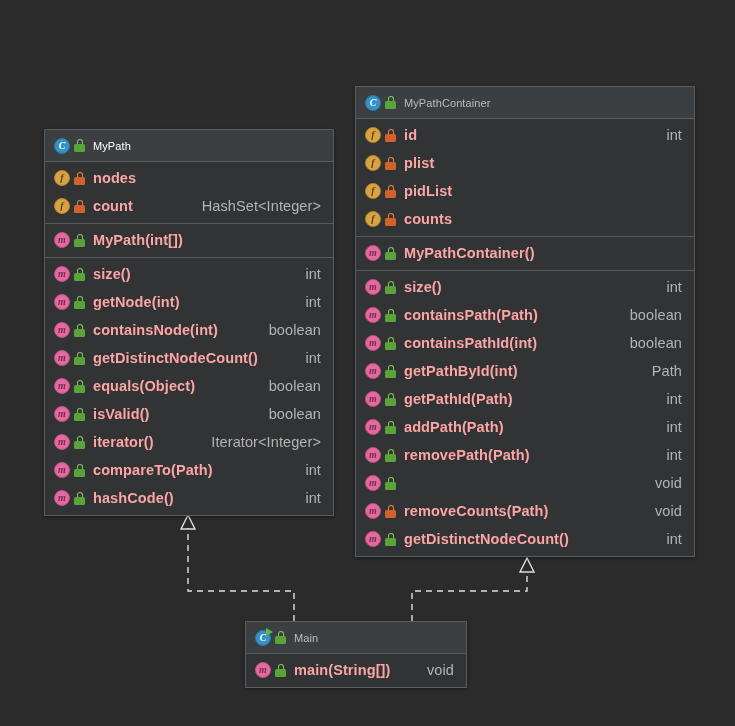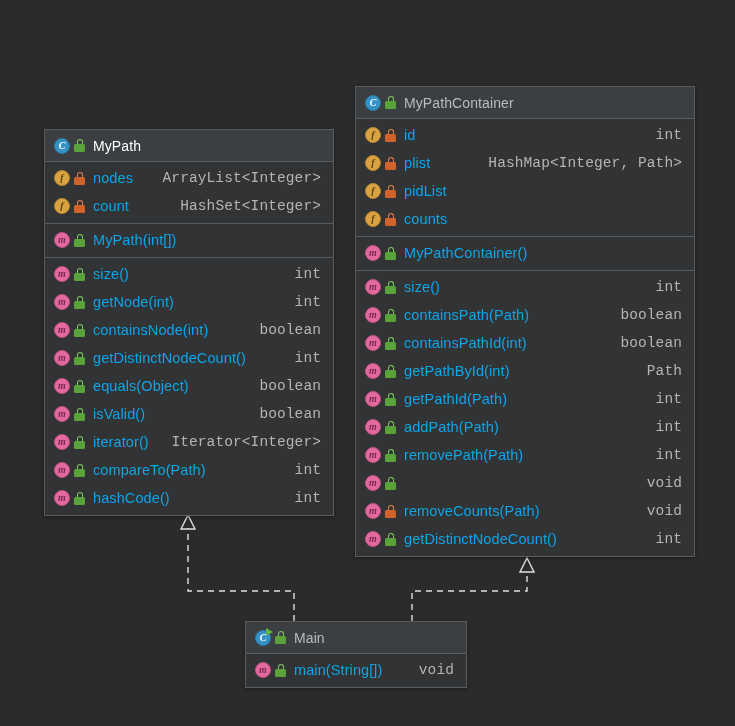--- a/index.html
+++ b/index.html
@@ -42,21 +42,21 @@
   .uml-header {
     display: flex;
     align-items: center;
     height: 32px;
     background: #3c3f41;
     border-bottom: 1px solid #5a5d5f;
     padding: 0 8px 0 9px;
     box-sizing: border-box;
   }
   .uml-title {
-    font-size: 14px;
+    font-size: 11px;
     color: #bbbbbb;
     margin-left: 8px;
     white-space: nowrap;
     letter-spacing: .1px;
   }
   .uml-title.accent { color: #ffffff; }
 
   .uml-section {
     padding: 2px 0 3px 0;
   }
@@ -67,31 +67,31 @@
   .uml-row {
     display: flex;
     align-items: center;
     height: 28px;
     padding: 0 12px 0 9px;
     box-sizing: border-box;
     white-space: nowrap;
   }
   .row-name {
     font-size: 14.5px;
-    color: #0ea5e9;
+    color: #fca5a5;
     margin-left: 8px;
     letter-spacing: .1px;
+    font-weight: bold;
   }
   .row-type {
     font-size: 14.5px;
     color: #b4b4b4;
     margin-left: auto;
     padding-left: 14px;
     letter-spacing: .1px;
-    font-family: Liberation Mono, monospace;
   }
 
   
   .ico {
     flex: 0 0 auto;
     display: inline-block;
     line-height: 0;
   }
   .ico-badge {
     width: 16px;
@@ -191,21 +191,20 @@
           <span class="uml-title accent">MyPath</span>
         </div>
         <div class="uml-section">
           <div class="uml-row">
             <span class="ico ico-badge ico-field">f</span>
             <span class="ico lock lock-private">
               <span class="shackle"></span>
               <span class="body"></span>
             </span>
             <span class="row-name">nodes</span>
-            <span class="row-type">ArrayList&lt;Integer&gt;</span>
           </div>
           <div class="uml-row">
             <span class="ico ico-badge ico-field">f</span>
             <span class="ico lock lock-private">
               <span class="shackle"></span>
               <span class="body"></span>
             </span>
             <span class="row-name">count</span>
             <span class="row-type">HashSet&lt;Integer&gt;</span>
           </div>
@@ -323,21 +322,20 @@
             <span class="row-name">id</span>
             <span class="row-type">int</span>
           </div>
           <div class="uml-row">
             <span class="ico ico-badge ico-field">f</span>
             <span class="ico lock lock-private">
               <span class="shackle"></span>
               <span class="body"></span>
             </span>
             <span class="row-name">plist</span>
-            <span class="row-type">HashMap&lt;Integer, Path&gt;</span>
           </div>
           <div class="uml-row">
             <span class="ico ico-badge ico-field">f</span>
             <span class="ico lock lock-private">
               <span class="shackle"></span>
               <span class="body"></span>
             </span>
             <span class="row-name">pidList</span>
           </div>
           <div class="uml-row">

